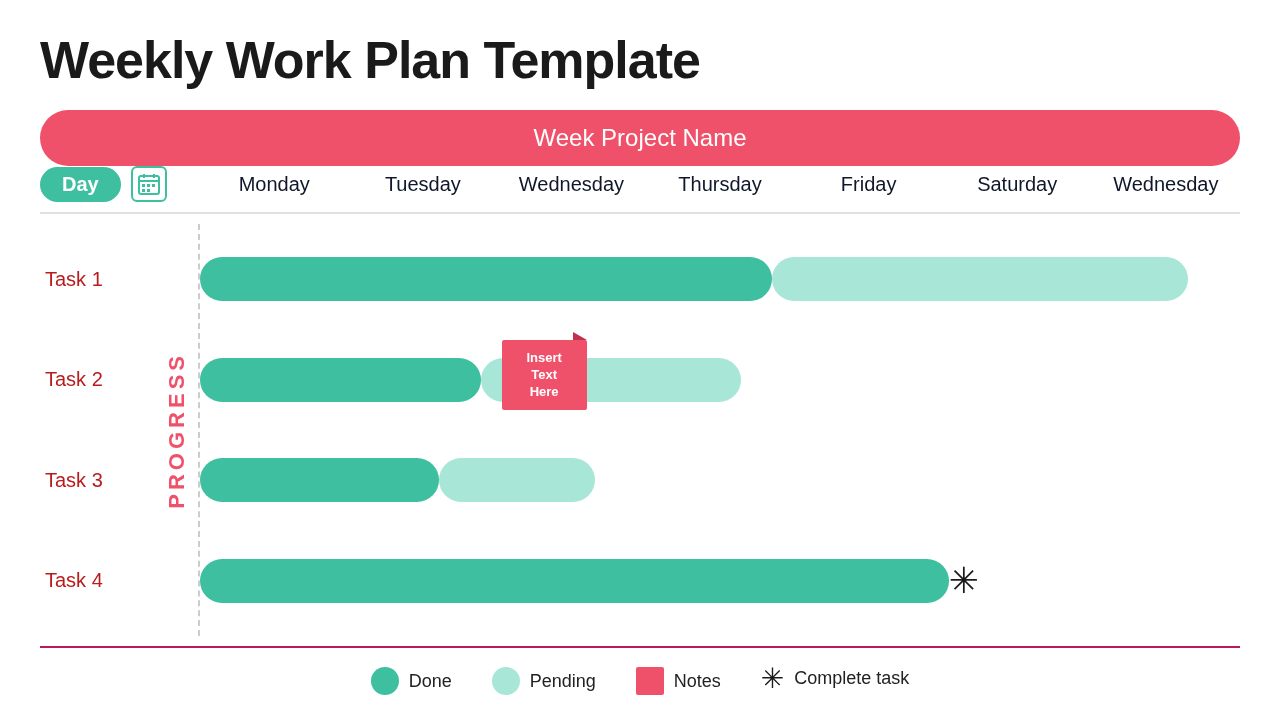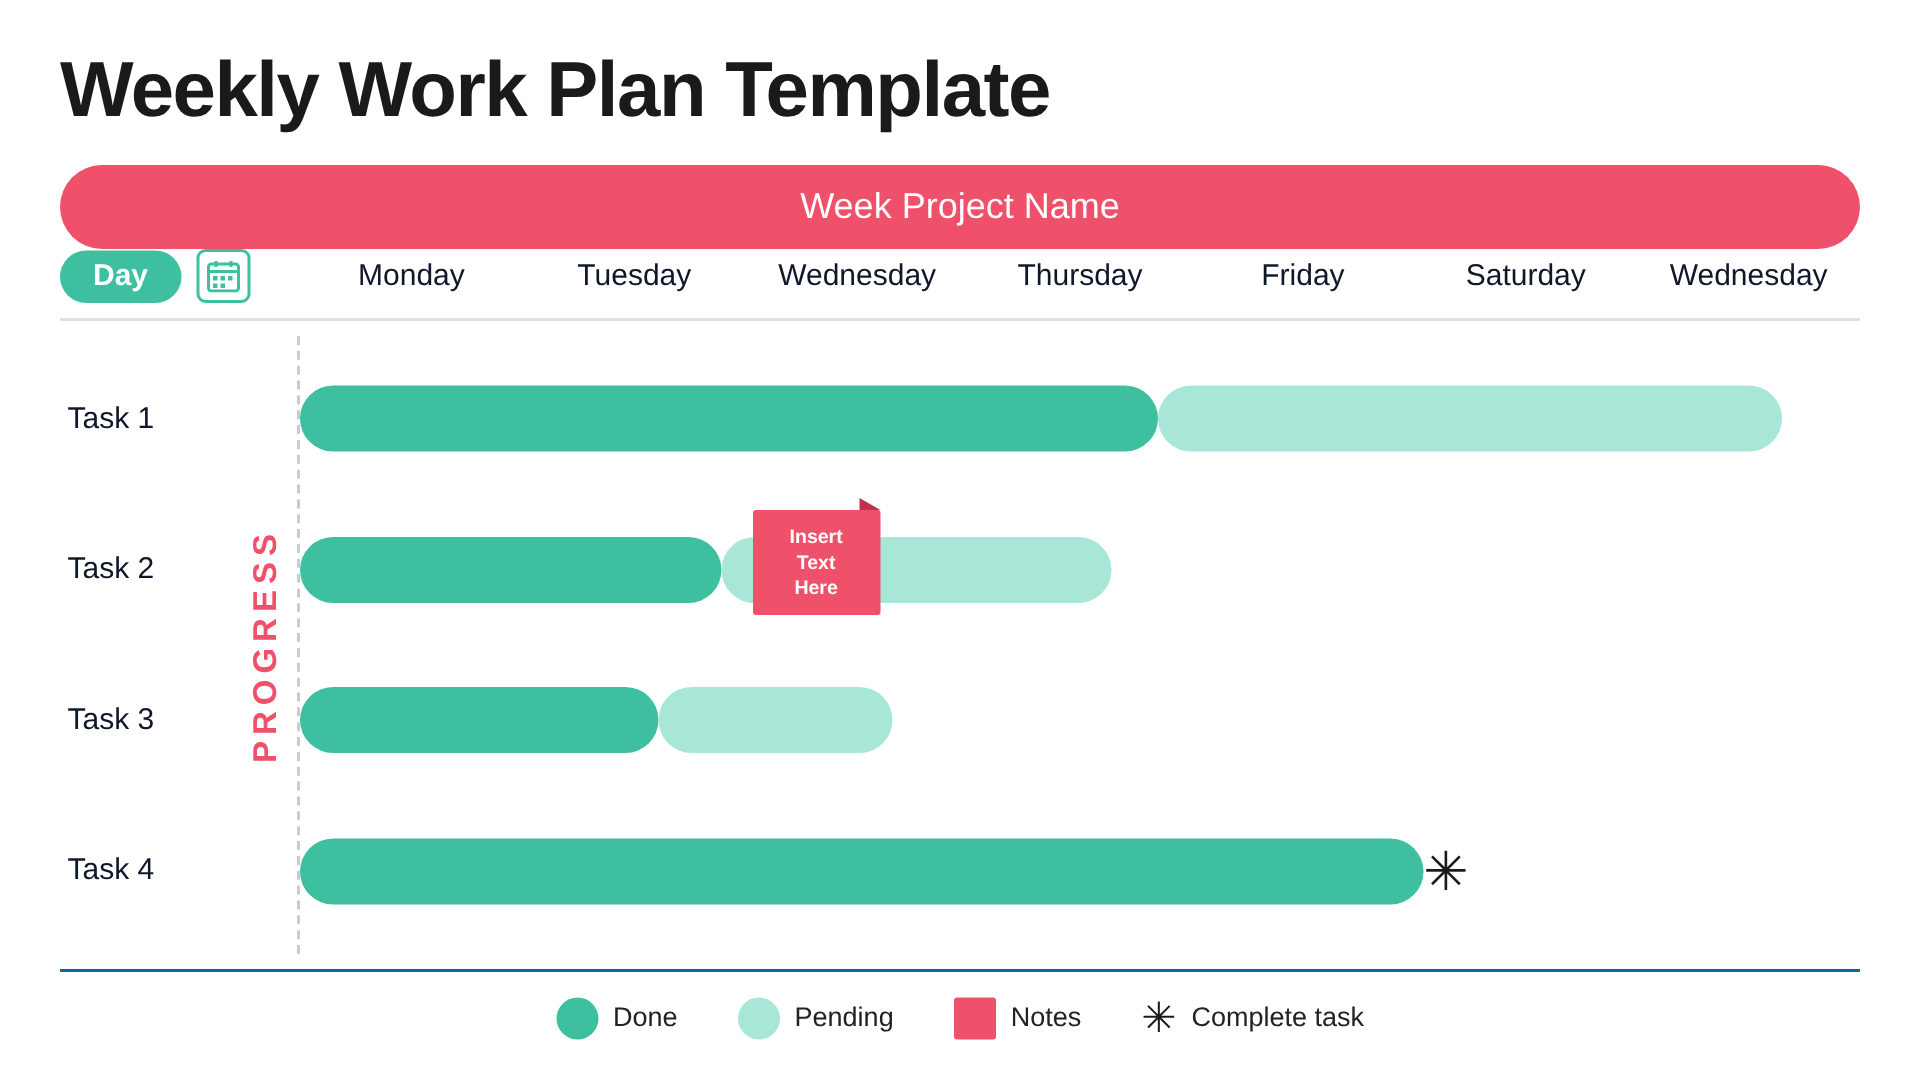--- a/index.html
+++ b/index.html
@@ -145,21 +145,21 @@
       display: flex;
       align-items: center;
       height: 56px;
       position: relative;
     }
 
     .task-name {
       position: absolute;
       left: -155px;
       font-size: 20px;
-      color: #0f172a;
+      color: #b91c1c;
       font-weight: 400;
       white-space: nowrap;
     }
 
     
     .bar-container {
       width: 100%;
       height: 44px;
       position: relative;
     }
@@ -212,25 +212,25 @@
       right: 0;
       width: 0;
       height: 0;
       border-left: 14px solid #c23050;
       border-top: 8px solid transparent;
     }
 
     
     .legend {
       display: flex;
-      align-items: center;
+      align-items: flex-end;
       justify-content: center;
       gap: 40px;
       padding: 14px 0 5px 0;
-      border-top: 2px solid #0369a1;
+      border-top: 2px solid #be185d;
       margin-top: 10px;
     }
 
     .legend-item {
       display: flex;
       align-items: center;
       gap: 10px;
       font-size: 18px;
       color: #222;
     }

